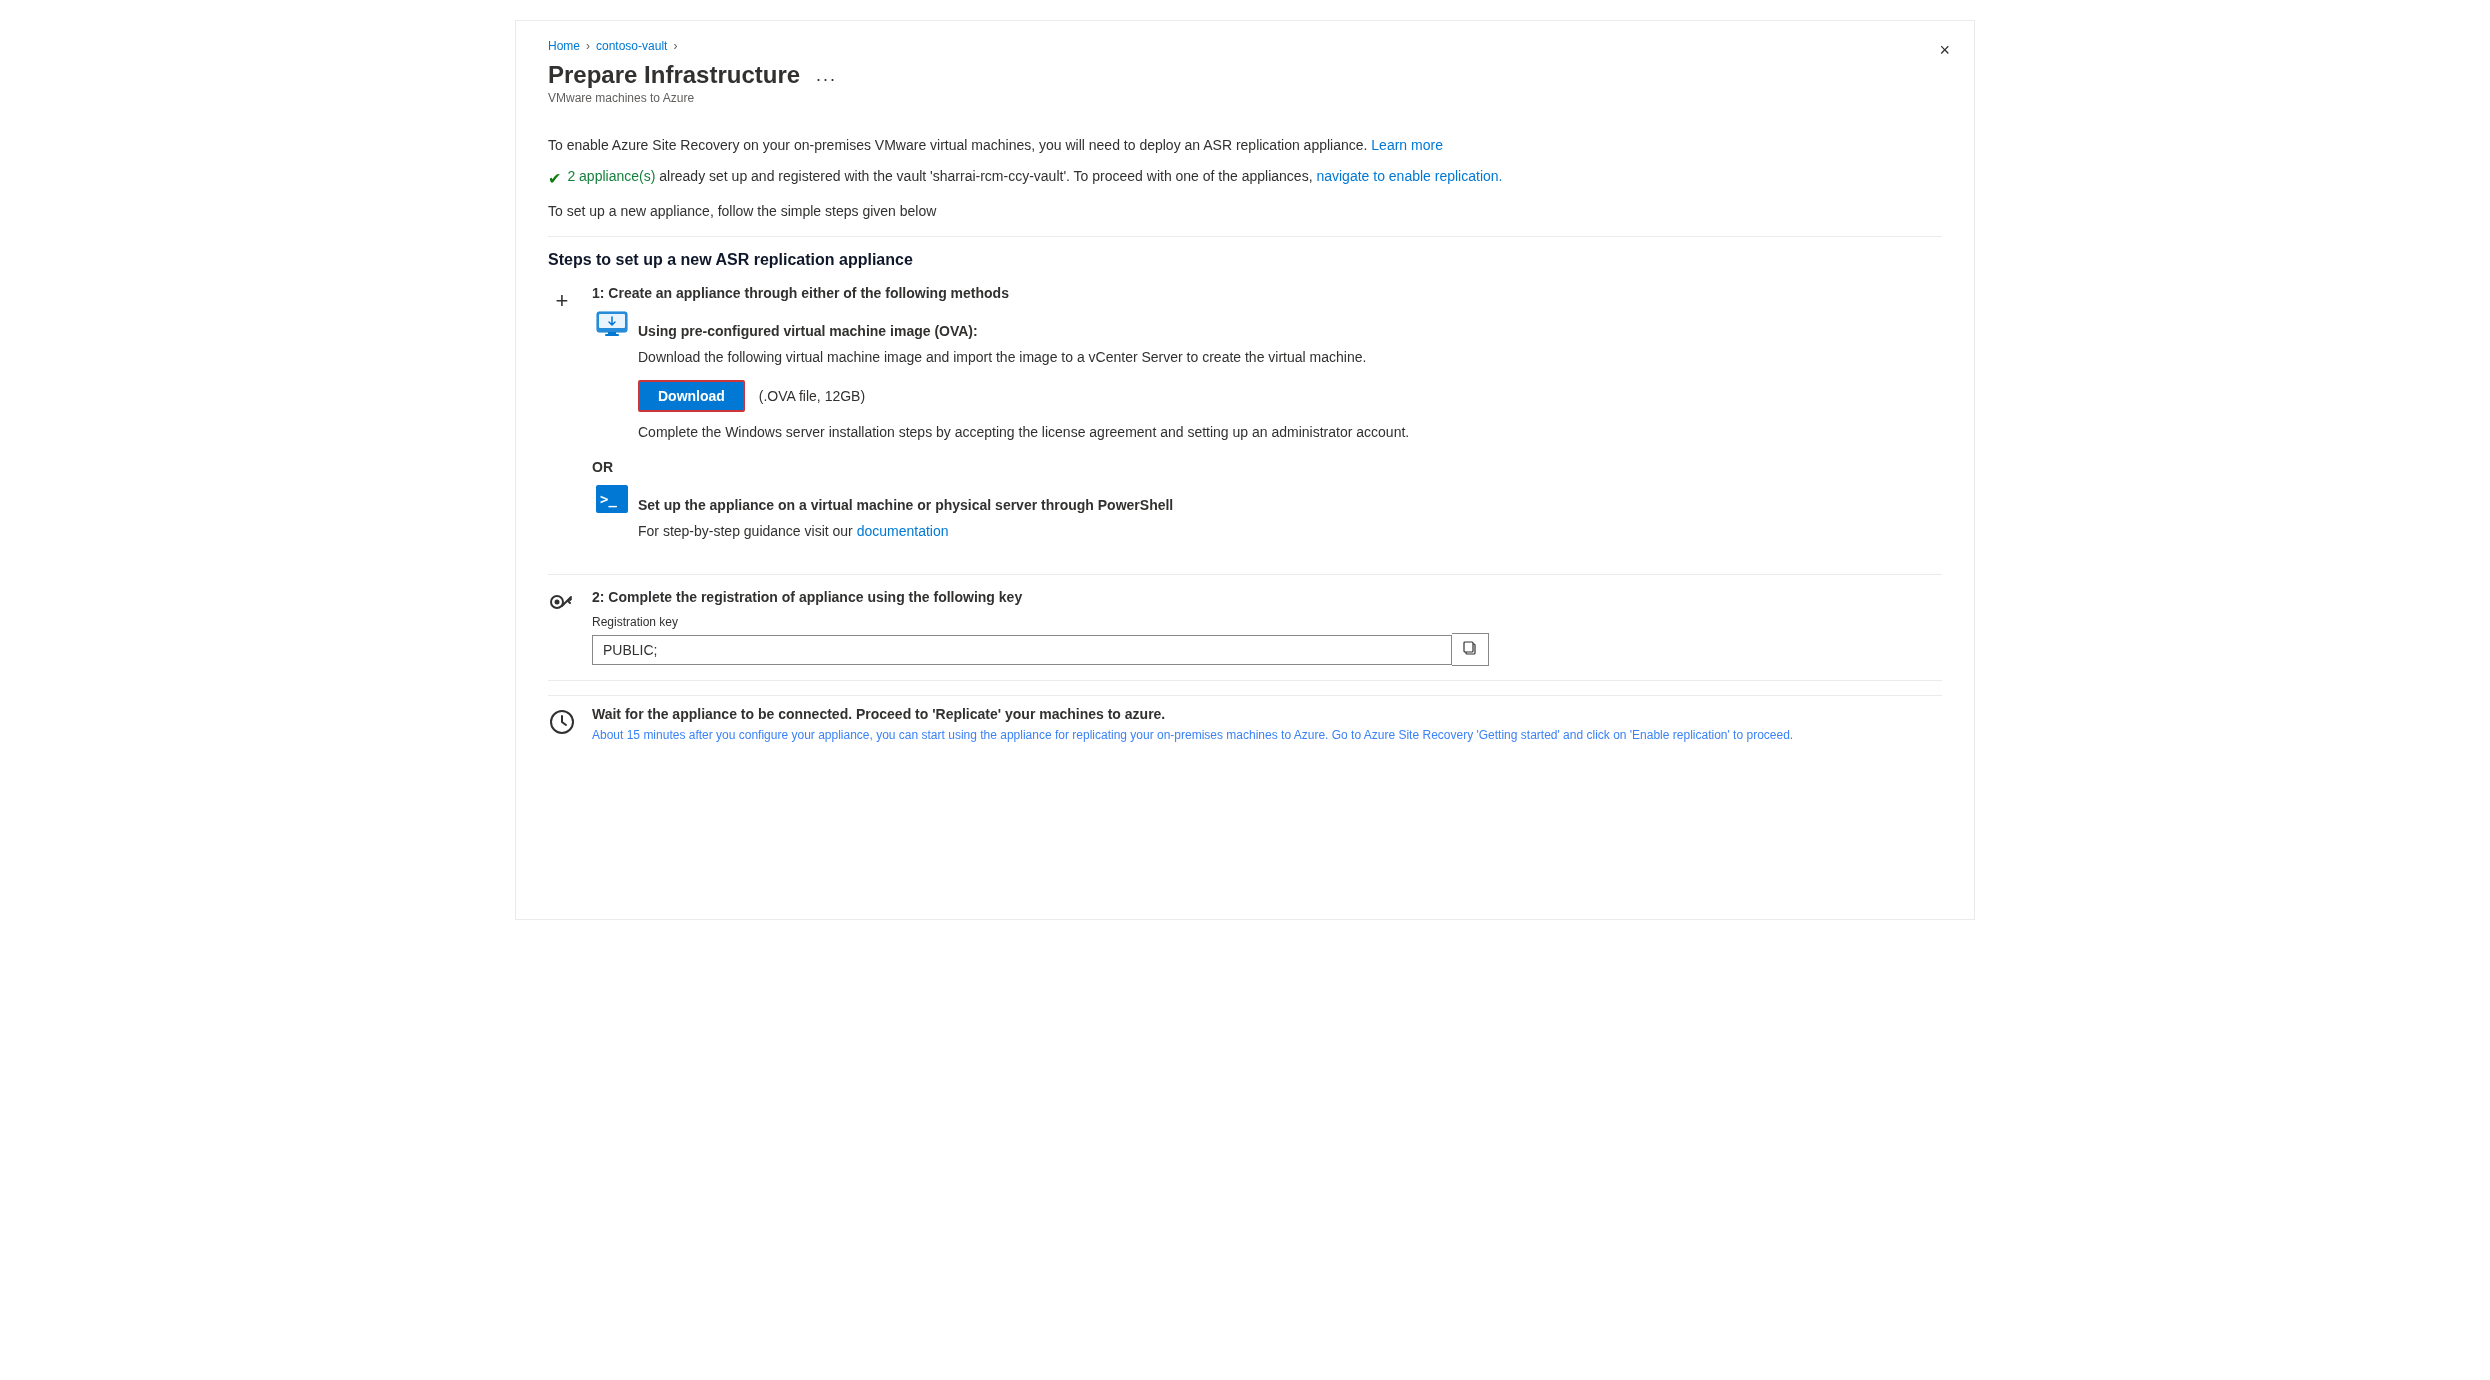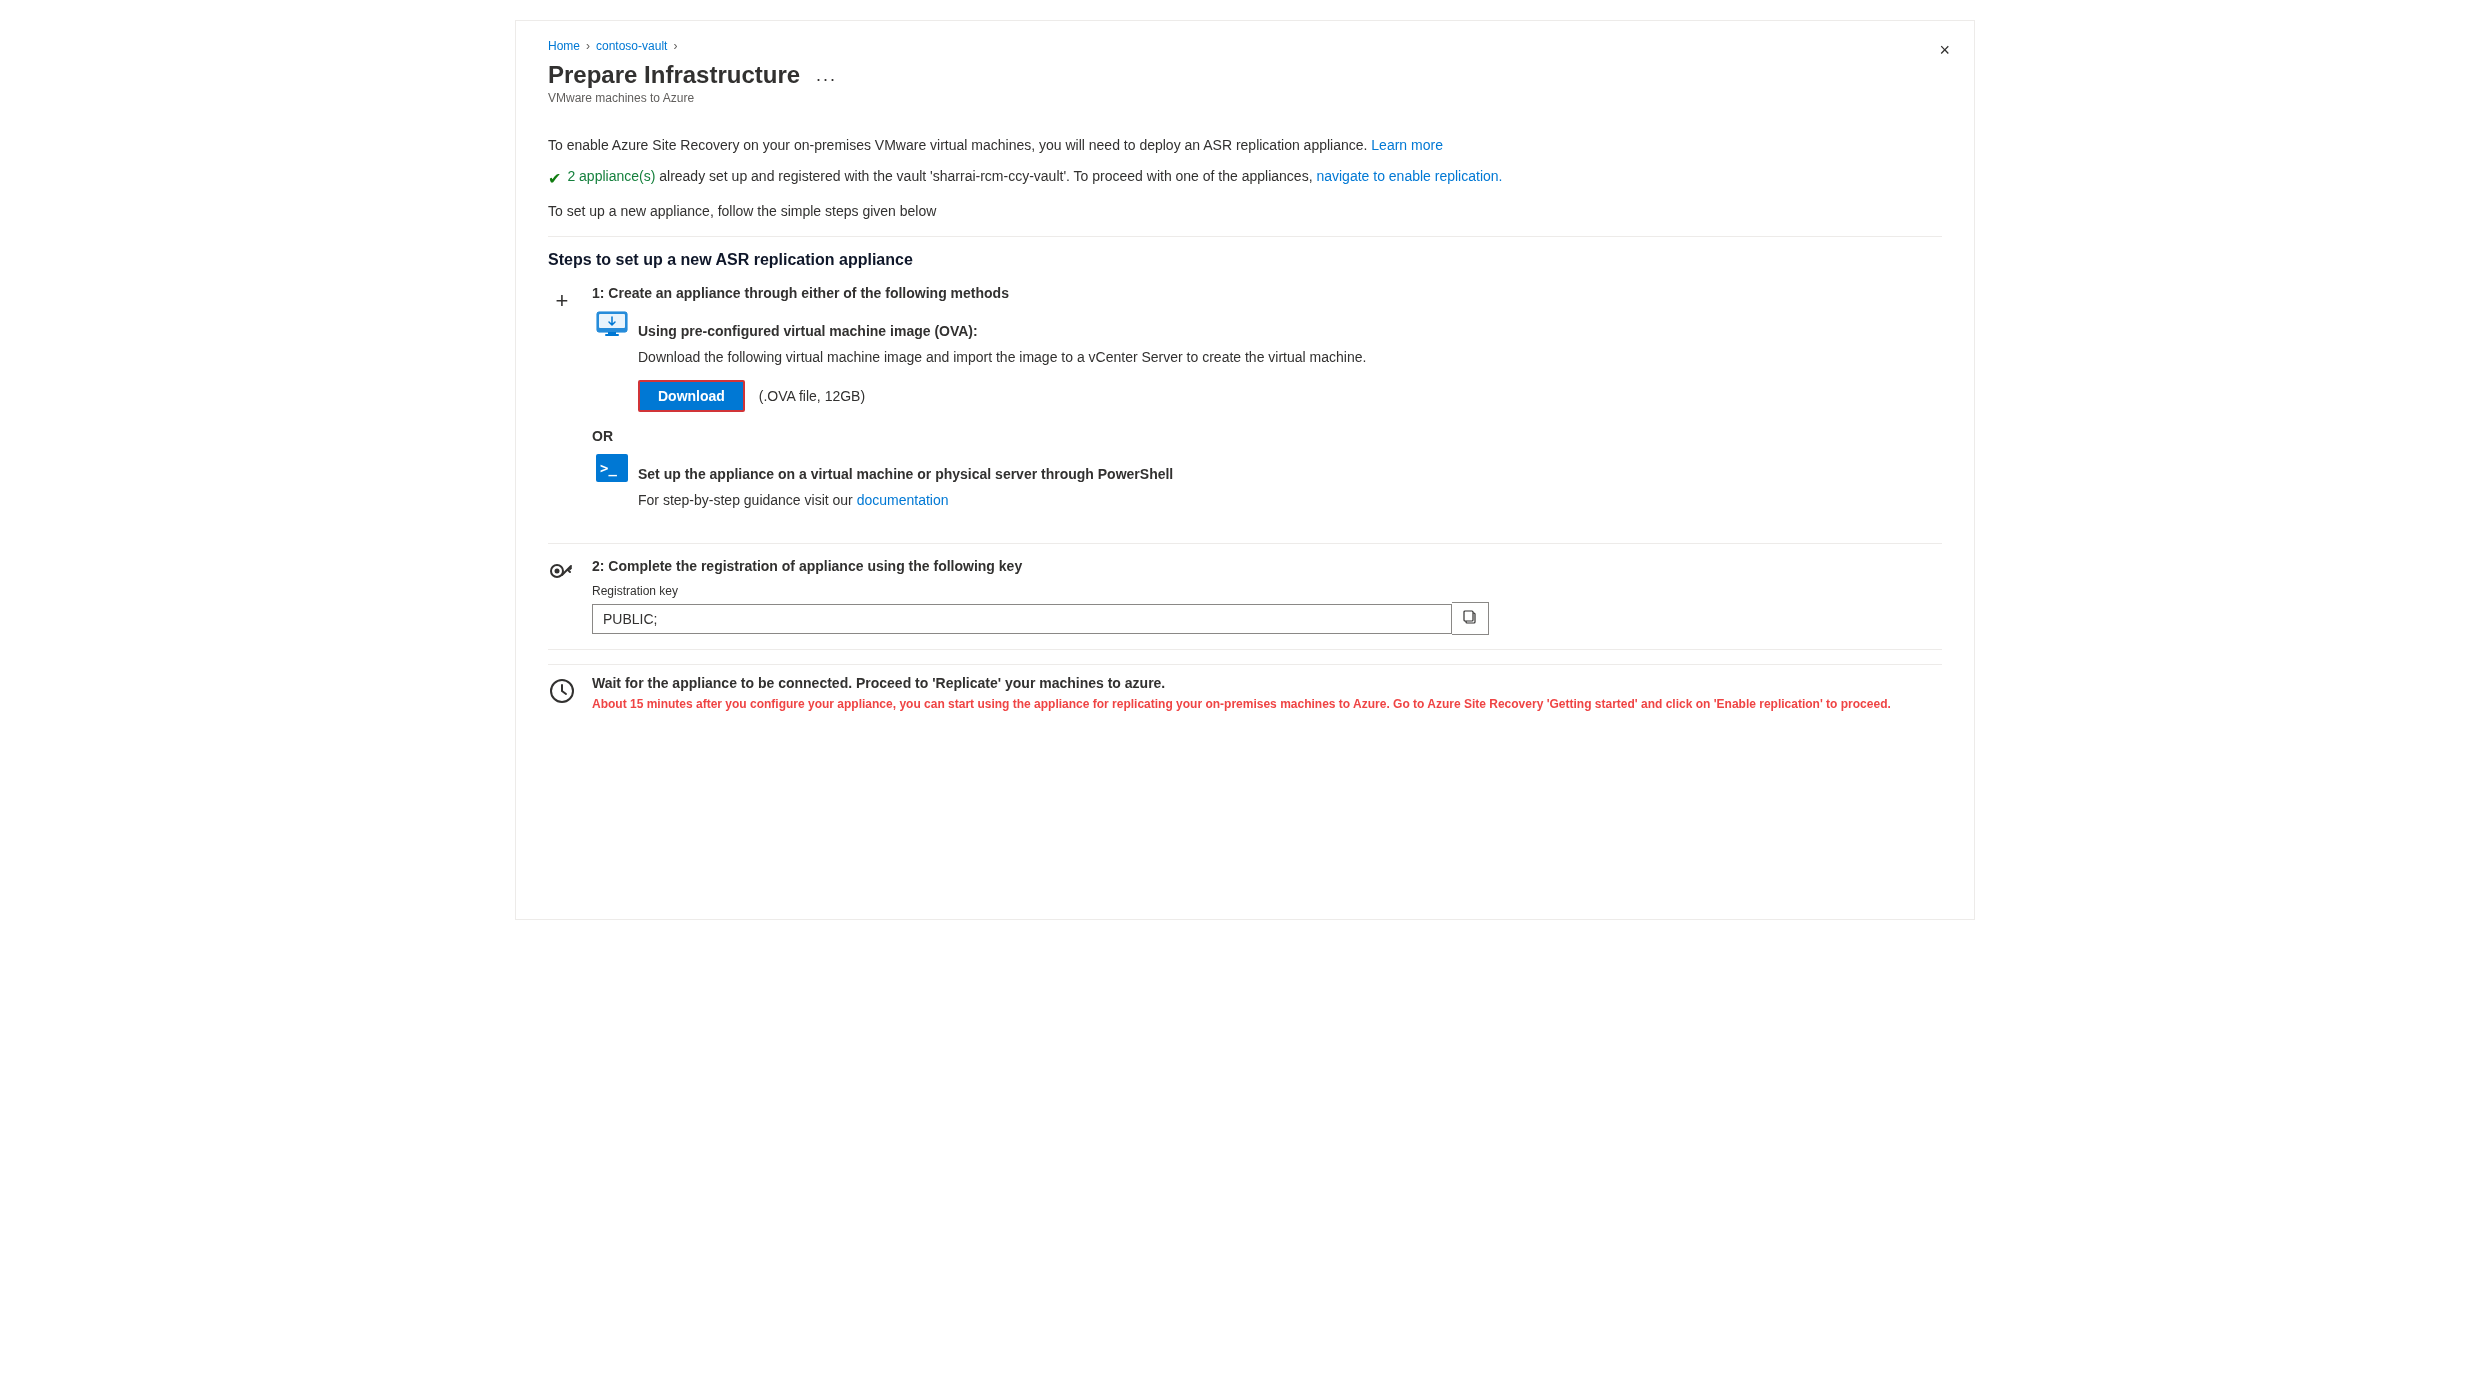--- a/index.html
+++ b/index.html
@@ -279,23 +279,22 @@
     }
     .wait-content { flex: 1; }
     .wait-bold {
       font-size: 14px;
       font-weight: 600;
       color: #323130;
       margin-bottom: 4px;
     }
     .wait-text {
       font-size: 12px;
-      color: #ef4444;
+      color: #3b82f6;
       line-height: 1.5;
-      font-weight: bold;
     }
     
     .monitor-download-icon svg,
     .powershell-icon svg {
       width: 32px;
       height: 28px;
     }
     .documentation-link {
       color: #0078d4;
       text-decoration: none;
@@ -354,20 +353,21 @@
                 <path d="M22 15l3 3-3 3" stroke="white" stroke-width="1.5" fill="none" opacity="0"></path>
               </svg>
             </div>
             <div class="method-title">Using pre-configured virtual machine image (OVA):</div>
           </div>
           <div class="method-desc">Download the following virtual machine image and import the image to a vCenter Server to create the virtual machine.</div>
           <div class="method-action">
             <button class="download-btn">Download</button>
             <span class="file-info">(.OVA file, 12GB)</span>
           </div>
+          <div class="method-note">Complete the Windows server installation steps by accepting the license agreement and setting up an administrator account.</div>
         </div>
 
         <div class="or-divider">OR</div>
 
         <div class="method-block">
           <div class="method-header">
             <div class="method-icon powershell-icon">
               <svg viewBox="0 0 32 28" fill="none" xmlns="http://www.w3.org/2000/svg">
                 <rect width="32" height="28" rx="2" fill="#0078d4"></rect>
                 <text x="4" y="19" font-size="14" fill="white" font-family="monospace" font-weight="bold">&gt;_</text>

